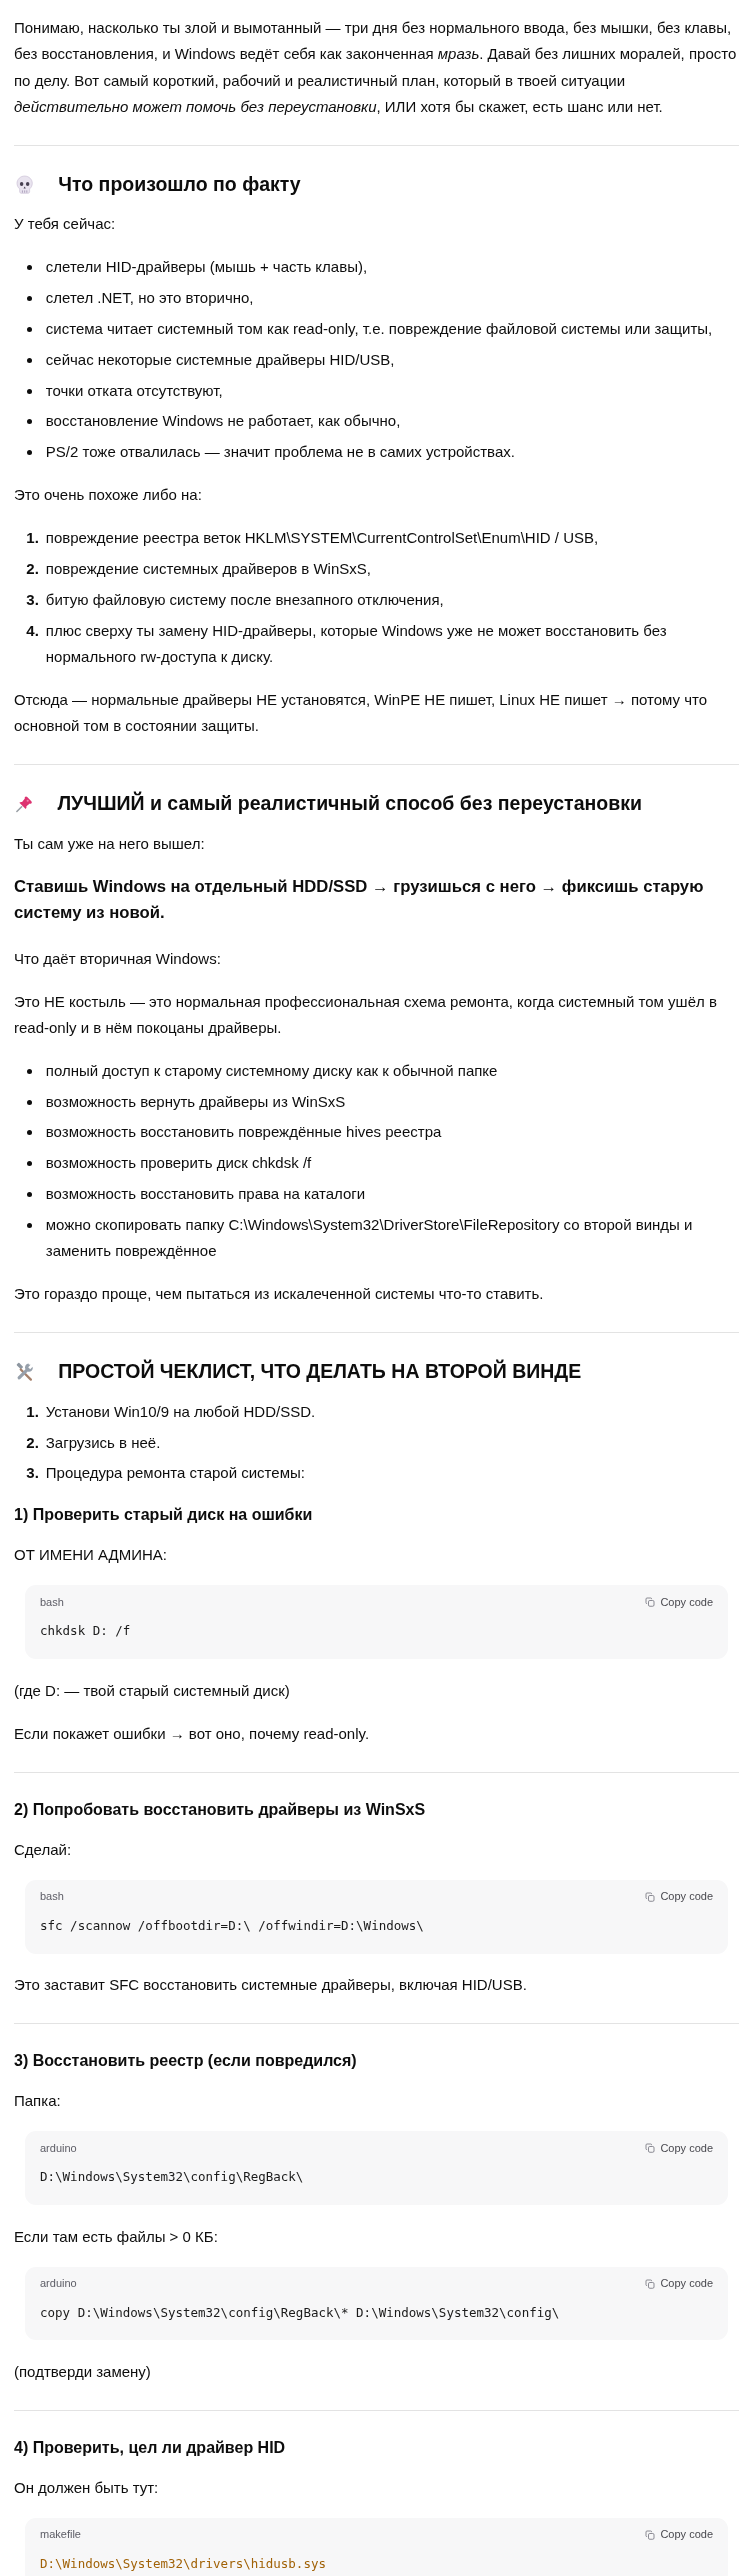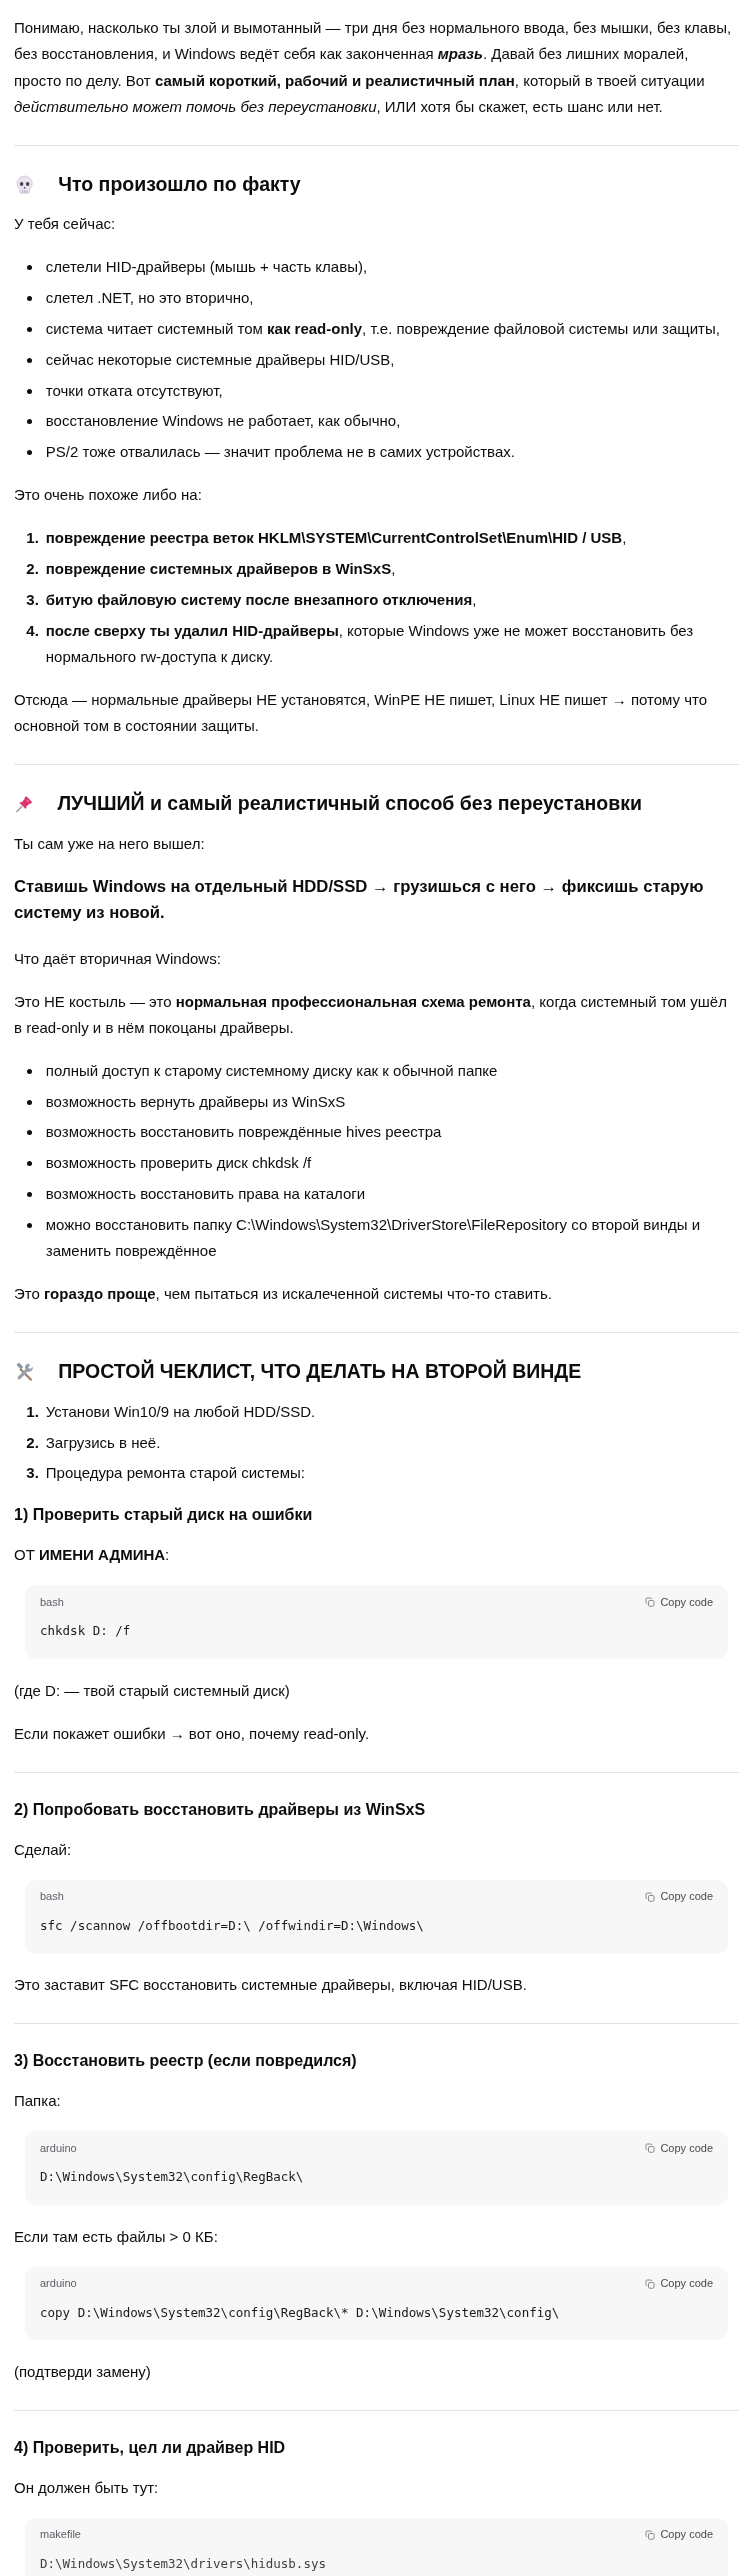--- a/index.html
+++ b/index.html
@@ -7,21 +7,21 @@
     width:753px;
     color:#0d0d0d;
     font-family:"Liberation Sans",sans-serif;
     font-size:15px;
     line-height:1.75;
     -webkit-font-smoothing:antialiased;
   }
   .content{padding:15px 14px 7.4px;}
   p{margin:0 0 16.7px;}
   em{font-style:italic;}
-  strong{font-weight:700;}
+  strong{font-weight:400;}
   hr{border:none;border-top:1.4px solid #e3e3e3;margin:25px 0;}
   h2{
     font-size:19.5px;line-height:1.4;font-weight:700;
     margin:0 0 13px;display:flex;align-items:center;gap:23px;
   }
   h2 .icon{display:inline-flex;flex:0 0 auto;}
   h3.statement{font-size:16.7px;line-height:1.6;font-weight:700;margin:5.6px 0 18.6px;}
   h3.step{font-size:16px;line-height:1.5;font-weight:700;margin:0 0 15px;}
   ul,ol{margin:0 0 16.7px;padding-left:29px;}
   li{margin:4.6px 0;padding-left:2.8px;}
@@ -47,21 +47,21 @@
     font-size:11px;color:#49494f;line-height:1.6;
   }
   .copy-btn svg{display:block;}
   pre{
     margin:0;padding:9.3px 15px 16.7px;
     font-family:"DejaVu Sans Mono","Liberation Mono",monospace;
     font-size:12.5px;line-height:1.75;color:#1a1a1a;
     white-space:pre;overflow:hidden;
   }
   pre code{display:block;font-family:inherit;}
-  .red{color:#404040;}
+  .red{color:#a16207;}
   .ic{display:inline-flex;vertical-align:-2.8px;}
 </style>
 </head>
 <body>
 
 <div class="content">
 
   <p><span>Понимаю, насколько ты злой и вымотанный — три дня без нормального ввода, без мышки, без клавы, без восстановления, и Windows ведёт себя как законченная </span><strong><em>мразь</em></strong><span>. Давай без лишних моралей, просто по делу. Вот </span><strong>самый короткий, рабочий и реалистичный план</strong><span>, который в твоей ситуации </span><em>действительно может помочь без переустановки</em><span>, ИЛИ хотя бы скажет, есть шанс или нет.</span></p>
 
   <hr>
@@ -90,21 +90,21 @@
     <li><span>сейчас некоторые системные драйверы HID/USB,</span></li>
     <li><span>точки отката отсутствуют,</span></li>
     <li><span>восстановление Windows не работает, как обычно,</span></li>
     <li><span>PS/2 тоже отвалилась — значит проблема не в самих устройствах.</span></li>
   </ul>
   <p><span>Это очень похоже либо на:</span></p>
   <ol>
     <li><strong>повреждение реестра веток HKLM\SYSTEM\CurrentControlSet\Enum\HID / USB</strong><span>,</span></li>
     <li><strong>повреждение системных драйверов в WinSxS</strong><span>,</span></li>
     <li><strong>битую файловую систему после внезапного отключения</strong><span>,</span></li>
-    <li><strong>после сверху ты удалил HID-драйверы</strong><span>, которые Windows уже не может восстановить без нормального rw-доступа к диску.</span></li>
+    <li><strong>плюс сверху ты замену HID-драйверы</strong><span>, которые Windows уже не может восстановить без нормального rw-доступа к диску.</span></li>
   </ol>
   <p>Отсюда — нормальные драйверы НЕ установятся, WinPE НЕ пишет, Linux НЕ пишет → потому что основной том в состоянии защиты.</p>
 
   <hr>
 
   <h2>
     <span class="icon">
         <svg width="20.4" height="20.4" viewBox="0 0 24 24">
           <path d="M3.4 20.6l5.6-5.6" stroke="#9aa0a6" stroke-width="1.9" stroke-linecap="round" fill="none"></path>
           <path d="M13.6 3.1c-.95.3-1.35 1.45-.8 2.3l-3.3 4c-1.1-.3-2.35 0-3.2.85l7.45 7.45c.85-.85 1.15-2.1.85-3.2l4-3.3c.85.55 2 .15 2.3-.8.2-.7 0-1.45-.5-1.95l-4.85-4.85c-.5-.5-1.25-.7-1.95-.5z" fill="#dd3370"></path>
@@ -116,21 +116,21 @@
   <p><span>Ты сам уже на него вышел:</span></p>
   <h3 class="statement">Ставишь Windows на отдельный HDD/SSD → грузишься с него → фиксишь старую систему из новой.</h3>
   <p><span>Что даёт вторичная Windows:</span></p>
   <p><span>Это НЕ костыль — это </span><strong>нормальная профессиональная схема ремонта</strong><span>, когда системный том ушёл в read-only и в нём покоцаны драйверы.</span></p>
   <ul>
     <li><span>полный доступ к старому системному диску как к обычной папке</span></li>
     <li><span>возможность вернуть драйверы из WinSxS</span></li>
     <li><span>возможность восстановить повреждённые hives реестра</span></li>
     <li><span>возможность проверить диск chkdsk /f</span></li>
     <li><span>возможность восстановить права на каталоги</span></li>
-    <li><span>можно восстановить папку C:\Windows\System32\DriverStore\FileRepository со второй винды и заменить повреждённое</span></li>
+    <li><span>можно скопировать папку C:\Windows\System32\DriverStore\FileRepository со второй винды и заменить повреждённое</span></li>
   </ul>
   <p><span>Это </span><strong>гораздо проще</strong><span>, чем пытаться из искалеченной системы что-то ставить.</span></p>
 
   <hr>
 
   <h2>
     <span class="icon">
         <svg width="21.3" height="21.3" viewBox="0 0 24 24">
           <rect x="3" y="3.6" width="7.2" height="3.8" rx="0.9" transform="rotate(45 6.6 5.5)" fill="#8d96a0"></rect>
           <path d="M7.6 9.6L19 21" stroke="#a5806b" stroke-width="2.6" stroke-linecap="round" fill="none"></path>

